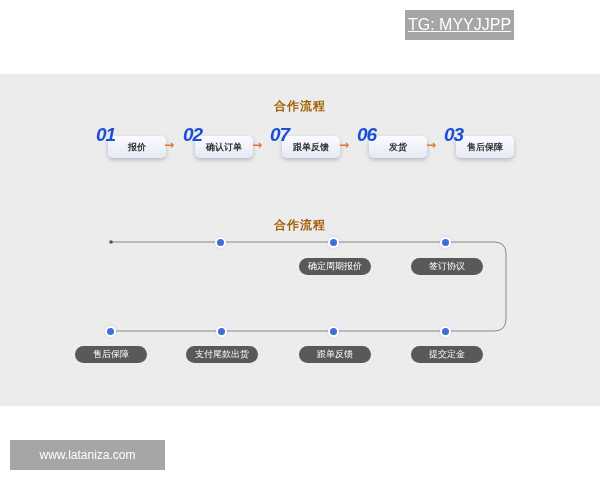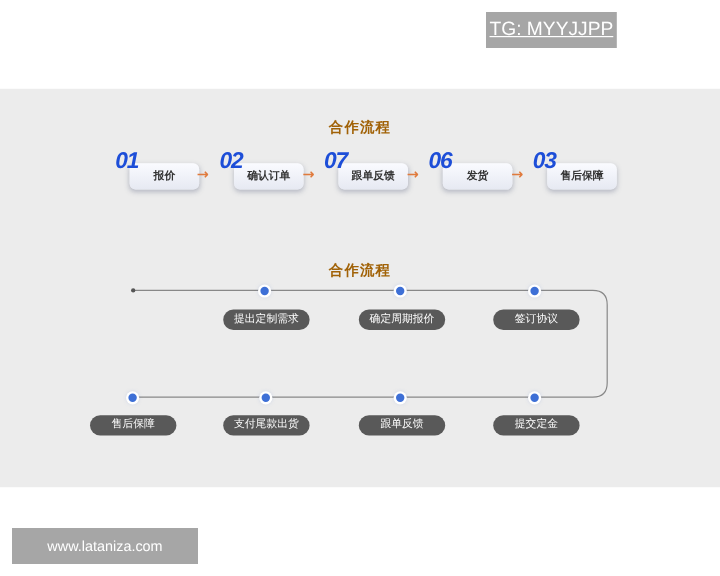--- a/index.html
+++ b/index.html
@@ -55,21 +55,20 @@
   <div class="title" style="top:127px;">合作流程</div>
 
   <svg style="position:absolute;left:0;top:0;" width="600" height="332">
     <path d="M111 168 L494 168 Q506 168 506 180 L506 245 Q506 257 494 257 L110 257" fill="none" stroke="#888" stroke-width="1"></path>
     <circle cx="111" cy="168" r="1.8" fill="#555"></circle>
   </svg>
 
   <div class="dot" style="left:217px;top:165px;"></div>
   <div class="dot" style="left:330px;top:165px;"></div>
   <div class="dot" style="left:442px;top:165px;"></div>
-  <div class="pill" style="left:186px;top:184px;">提出定制需求</div>
   <div class="pill" style="left:299px;top:184px;">确定周期报价</div>
   <div class="pill" style="left:411px;top:184px;">签订协议</div>
 
   <div class="dot" style="left:107px;top:254px;"></div>
   <div class="dot" style="left:218px;top:254px;"></div>
   <div class="dot" style="left:330px;top:254px;"></div>
   <div class="dot" style="left:442px;top:254px;"></div>
   <div class="pill" style="left:75px;top:272px;">售后保障</div>
   <div class="pill" style="left:186px;top:272px;">支付尾款出货</div>
   <div class="pill" style="left:299px;top:272px;">跟单反馈</div>

